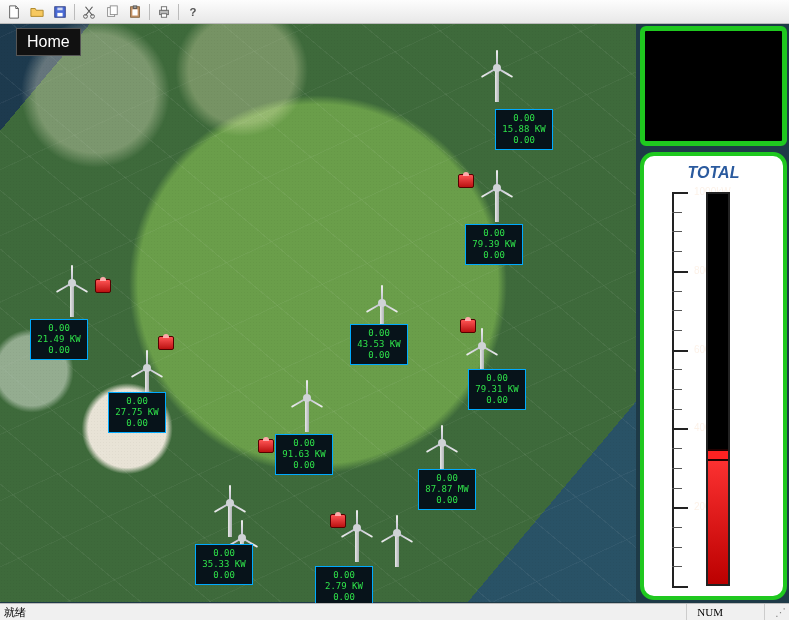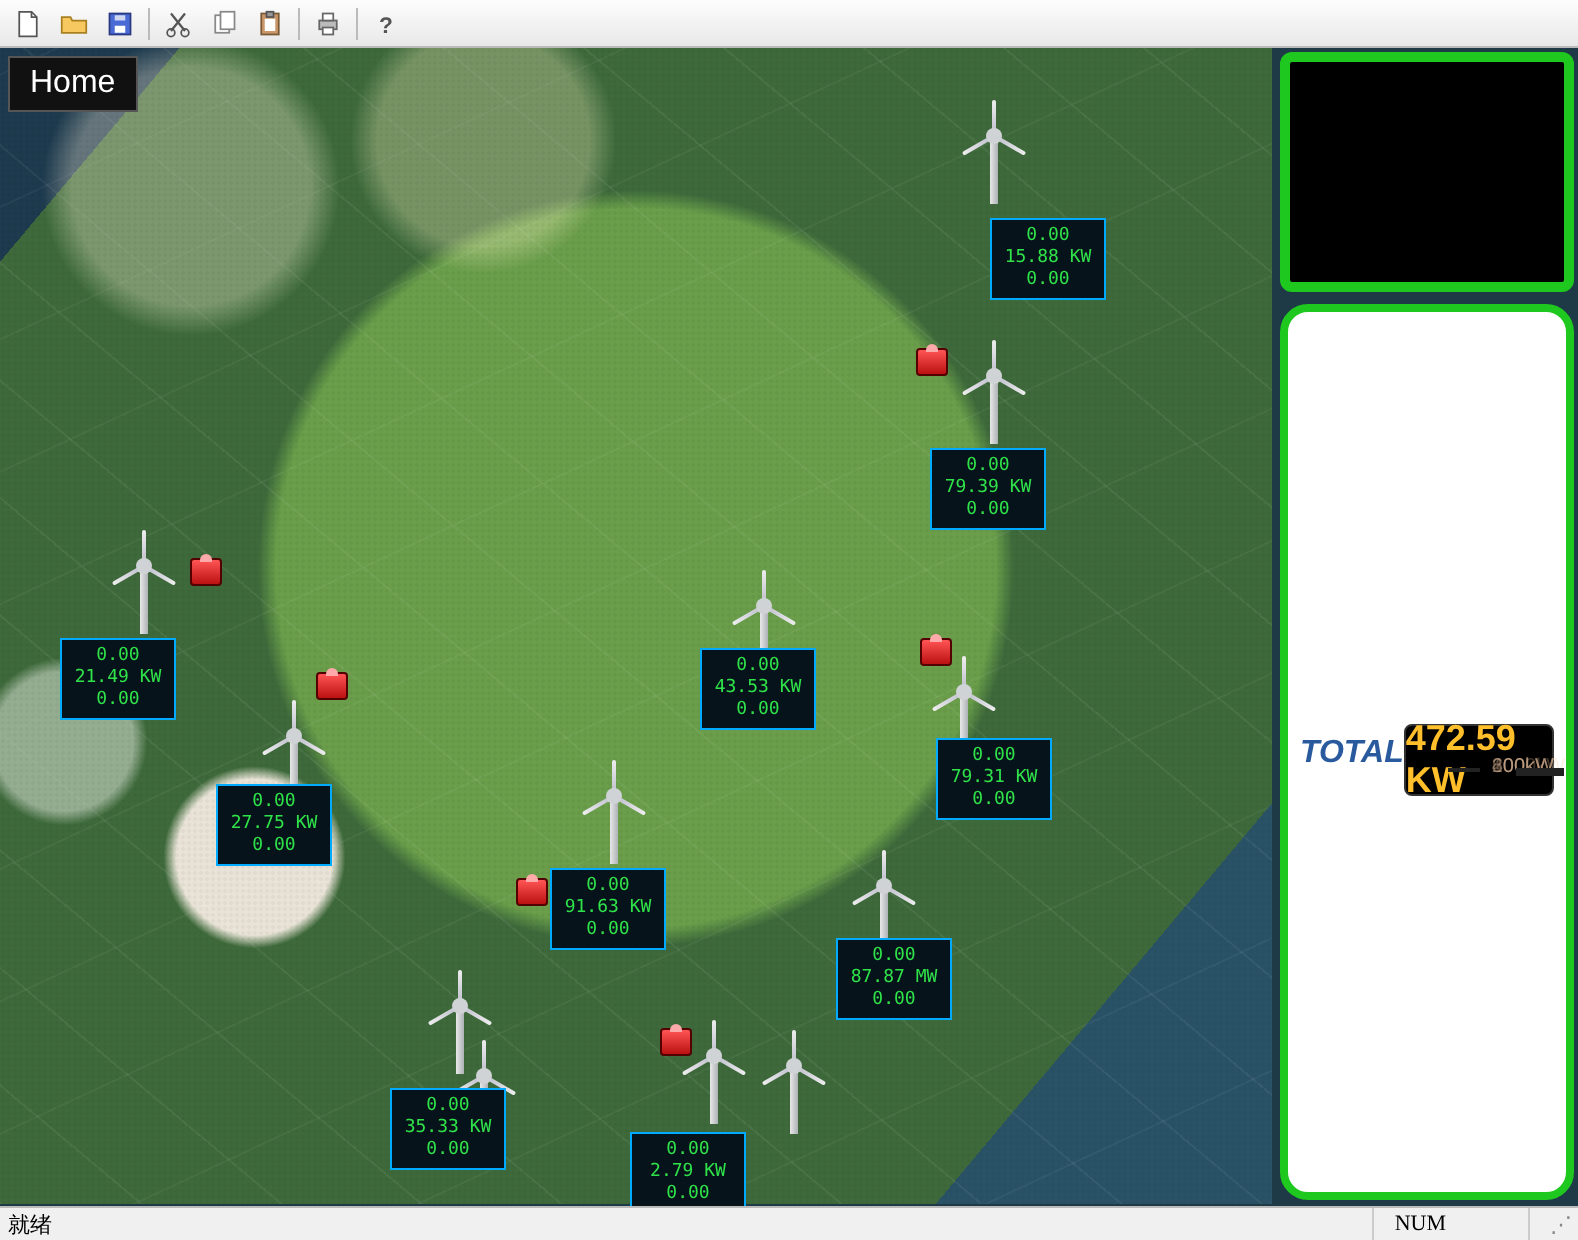--- a/index.html
+++ b/index.html
@@ -45,21 +45,21 @@
       radial-gradient(circle at 5% 60%, rgba(230,230,225,.7) 0 5%, transparent 6%);
     mix-blend-mode: screen; opacity:.7;
   }
   .map::after{
     content:""; position:absolute; inset:0;
     background-image: radial-gradient(rgba(0,0,0,.12) 1px, transparent 1px);
     background-size: 3px 3px;
     opacity:.3;
   }
   .home-btn {
-    position:absolute; left:4px; top:4px; z-index:5;
+    position:absolute; left:16px; top:4px; z-index:5;
     background:#111; color:#fff; font-size:16px;
     padding: 4px 10px; border:1px solid #555; cursor:pointer;
   }
   
   .turbine { position:absolute; width:34px; height:48px; z-index:3; }
   .turbine .mast { position:absolute; left:15px; top:14px; width:4px; height:34px;
     background: linear-gradient(90deg,#e8e8e8,#aeb2b5); }
   .turbine .hub { position:absolute; left:13px; top:10px; width:8px; height:8px;
     background:#cfd3d6; border-radius:50%; }
   .turbine .blade { position:absolute; left:16px; top:-4px; width:2px; height:18px;
@@ -79,21 +79,21 @@
     display:flex; flex-direction:column; gap:6px; padding:2px; }
   .clock-box {
     height:120px; background:#000; border:5px solid #1fc81f; border-radius:6px;
     display:flex; flex-direction:column; align-items:center; justify-content:center;
     font-family:"Courier New",monospace; font-weight:bold; letter-spacing:2px;
     color:#1fe21f; text-shadow:0 0 4px #1fe21f;
   }
   .clock-date{font-size:18px;} .clock-time{font-size:22px; margin-top:8px;}
   .gauge-box {
     flex:1; background:#fff; border:4px solid #1fc81f; border-radius:14px;
-    display:flex; flex-direction:row; align-items:center; padding:8px 6px 6px;
+    display:flex; flex-direction:column; align-items:center; padding:8px 6px 6px;
   }
   .gauge-title{font-size:16px; font-style:italic; color:#2a5a9e; font-weight:600;}
   .gauge {
     margin-top:6px; flex:1; width:100%; position:relative;
     display:flex; justify-content:center;
   }
   .scale { position:absolute; top:4px; bottom:4px; left:22px; width:16px;
     border-left:2px solid #222; }
   .tick { position:absolute; left:-2px; height:2px; width:16px; background:#222; }
   .tick.minor{ width:10px; height:1px; background:#555;}
@@ -355,21 +355,20 @@
             <div class="tick-label" style="top: 80%;">200kW</div>
             <div class="tick minor" style="top: 85%;"></div>
             <div class="tick minor" style="top: 90%;"></div>
             <div class="tick minor" style="top: 95%;"></div>
             <div class="tick" style="top: 100%;"></div>
           </div>
         <div class="bar-outer">
           <div class="bar-fill"></div>
         </div>
       </div>
-      <div class="total-readout">472.59 KW</div>
     </div>
   </div>
 </div>
 
 <div class="statusbar">
   <span>就绪</span>
   <span class="spacer"></span>
   <span class="cell">NUM</span>
   <span class="cell" style="width:18px; color:#888;">⋰</span>
 </div>

